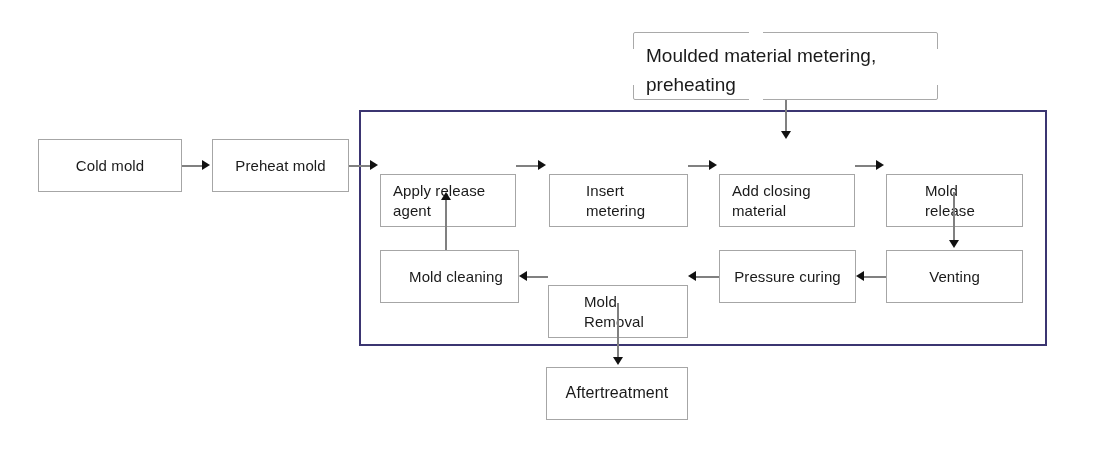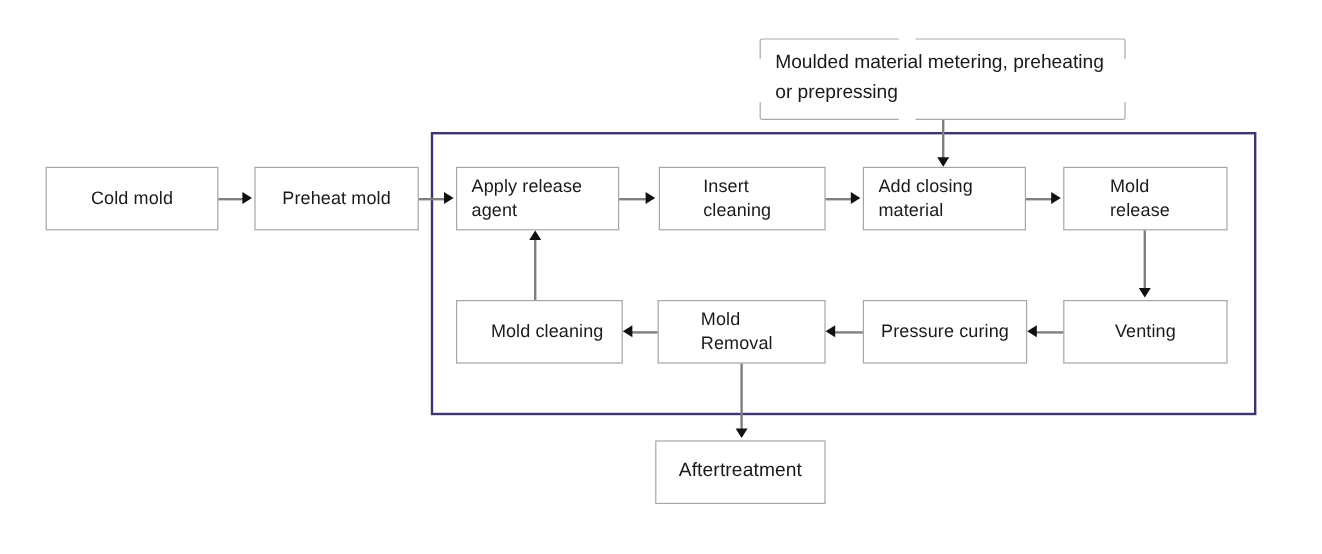--- a/index.html
+++ b/index.html
@@ -30,32 +30,32 @@
     background: #ffffff;
     display: flex;
     align-items: center;
     color: #1a1a1a;
     font-size: 15px;
     line-height: 1.28;
     letter-spacing: 0.1px;
   }
   .node .label { display: block; width: 100%; }
   .node.center { justify-content: center; text-align: center; }
-  .node.left   { justify-content: flex-start; text-align: left; padding-left: 12px; }
+  .node.left   { justify-content: flex-start; text-align: left; padding-left: 12px; margin-top: 35px; }
   .node.small  { font-size: 16px; }
 
   
   .note-box {
     position: absolute;
     box-sizing: border-box;
     border: 1.5px dashed #a9a9a9;
     border-radius: 2px;
     background: #ffffff;
     color: #1a1a1a;
-    font-size: 16px;
+    font-size: 19px;
     line-height: 1.55;
     padding: 8px 12px 6px 12px;
     
     border-style: solid;
   }
   .note-box::before,
   .note-box::after {
     content: "";
     position: absolute;
     left: -1.5px; right: -1.5px;
@@ -106,42 +106,41 @@
 <div id="canvas">
 
   <div class="group-box" style="left:359px; top:110px; width:688px; height:236px;"></div>
 
   <div class="note-box" style="left:633px; top:32px; width:305px; height:68px;">
     <span class="note-gap" style="left:-2px; top:16px; width:3px; height:36px;"></span>
     <span class="note-gap" style="right:-2px; top:16px; width:3px; height:36px;"></span>
     <span class="note-gap" style="left:38%; top:-2px; width:14px; height:3px;"></span>
     <span class="note-gap" style="left:38%; bottom:-2px; width:14px; height:3px;"></span>
     <div>Moulded material metering, preheating</div>
-    <div>or prepressing</div>
   </div>
 
   <div class="node center" style="left:38px; top:139px; width:144px; height:53px;">
     <span class="label">Cold mold</span>
   </div>
 
   <div class="node center" style="left:212px; top:139px; width:137px; height:53px;">
     <span class="label">Preheat mold</span>
   </div>
 
   <div class="node left" style="left:380px; top:139px; width:136px; height:53px;">
     <span class="label">
       <span>Apply release</span><br>
       <span>agent</span>
     </span>
   </div>
 
   <div class="node left" style="left:549px; top:139px; width:139px; height:53px; padding-left:36px;">
     <span class="label">
       <span>Insert</span><br>
-      <span>cleaning</span>
+      <span>metering</span>
     </span>
   </div>
 
   <div class="node left" style="left:719px; top:139px; width:136px; height:53px;">
     <span class="label">
       <span>Add closing</span><br>
       <span>material</span>
     </span>
   </div>
 

